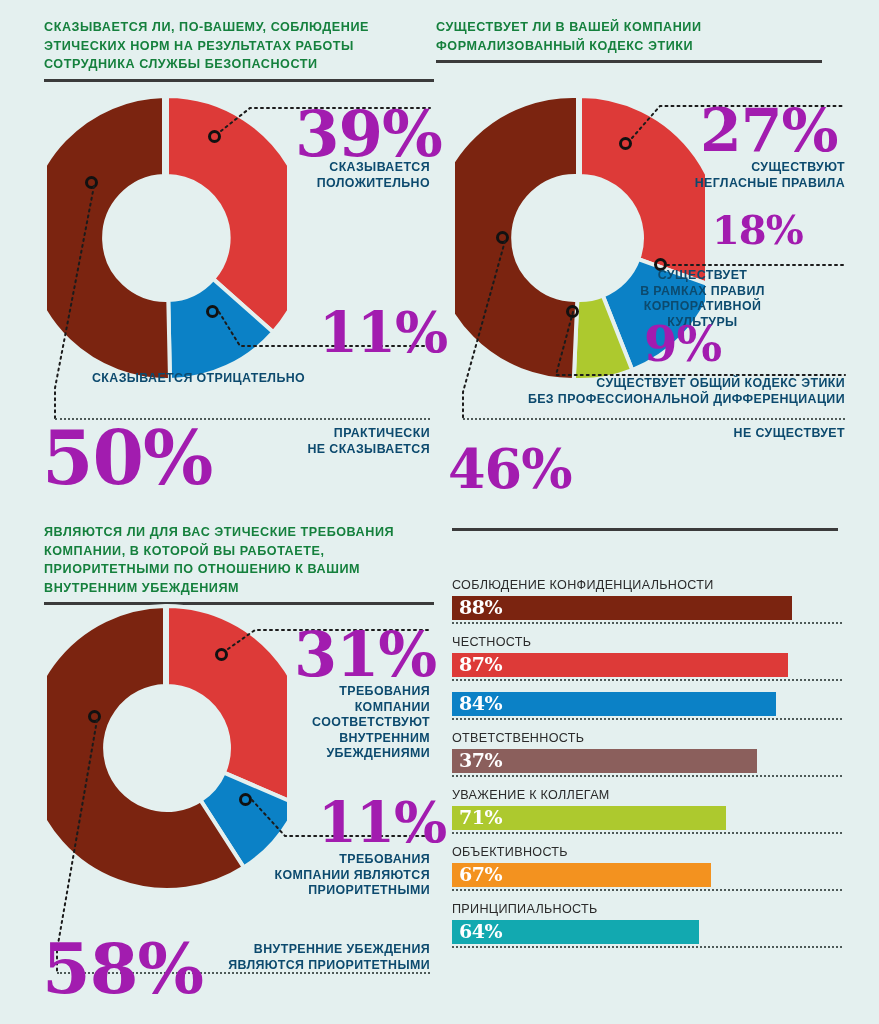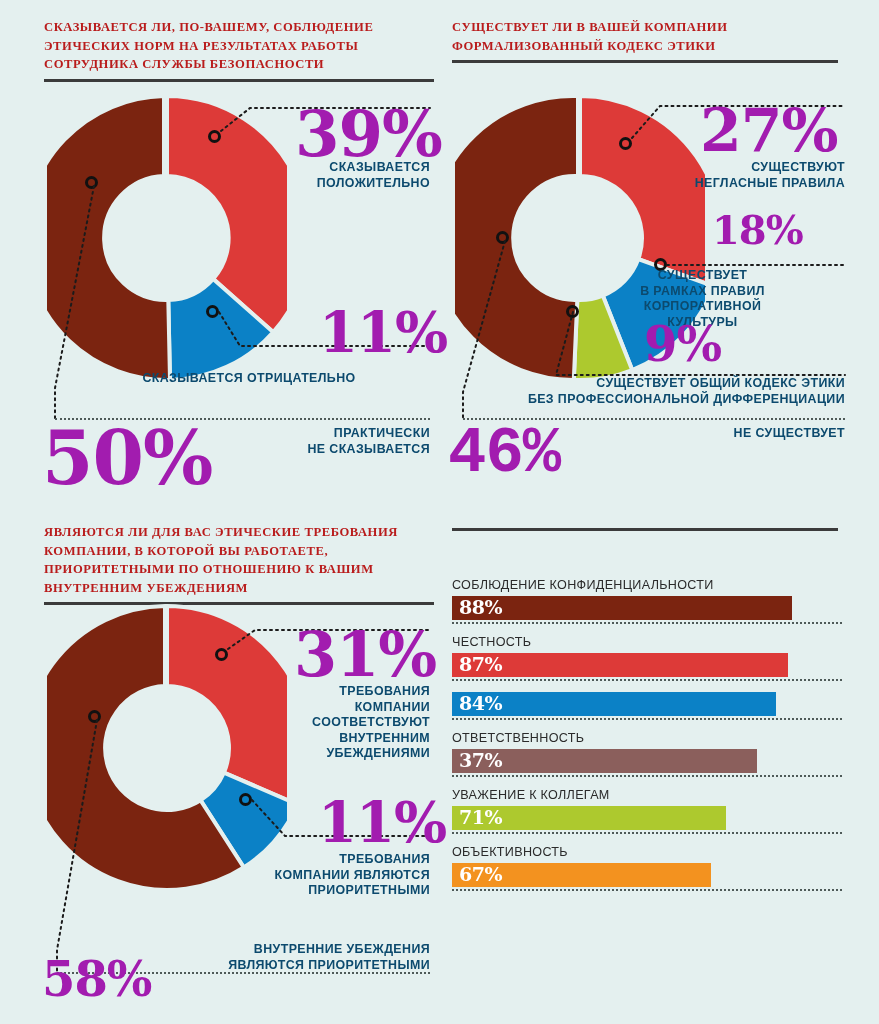--- a/index.html
+++ b/index.html
@@ -7,27 +7,27 @@
     width:879px;height:1024px;
     background:#e4f0ef;
     font-family:"Liberation Sans", sans-serif;
     position:relative;
     overflow:hidden;
     -webkit-font-smoothing:antialiased;
   }
   .panel{position:absolute;}
   
   .heading{
-    color:#b91c1c;
+    color:#15803d;
     font-weight:bold;
     font-size:12.6px;
     letter-spacing:0.55px;
     line-height:18.5px;
     text-transform:uppercase;
-    font-family:Liberation Serif, serif;
+    font-family:Liberation Sans, sans-serif;
   }
   .heading-rule{
     height:3px;
     background:#3b3b3b;
     margin-top:5px;
   }
   
   .bignum{
     font-family:"DejaVu Serif", serif;
     font-weight:bold;
@@ -102,28 +102,28 @@
   <polyline points="221,131 250,108 430,108" fill="none" stroke="#1b1b1b" stroke-width="2" stroke-dasharray="2,4" stroke-linecap="round"></polyline>
   <polyline points="94,186 55,388 55,418" fill="none" stroke="#1b1b1b" stroke-width="2" stroke-dasharray="2,4" stroke-linecap="round"></polyline>
   <polyline points="219,312 240,346 430,346" fill="none" stroke="#1b1b1b" stroke-width="2" stroke-dasharray="2,4" stroke-linecap="round"></polyline>
 </svg>
 
 <div class="bignum" style="position:absolute;left:295px;top:108px;font-size:64px;">39%</div>
 <div class="cap" style="position:absolute;left:120px;top:160px;width:310px;text-align:right;white-space:pre-line;">СКАЗЫВАЕТСЯ
 ПОЛОЖИТЕЛЬНО</div>
 
 <div class="bignum" style="position:absolute;left:319px;top:310px;font-size:56px;">11%</div>
-<div class="cap" style="position:absolute;left:84px;top:371px;width:330px;text-align:center;white-space:pre-line;">СКАЗЫВАЕТСЯ ОТРИЦАТЕЛЬНО</div>
+<div class="cap" style="position:absolute;left:92px;top:371px;width:330px;text-align:left;white-space:pre-line;">СКАЗЫВАЕТСЯ ОТРИЦАТЕЛЬНО</div>
 
 <div class="dotrule" style="position:absolute;left:55px;top:418px;width:375px;"></div>
 <div class="bignum" style="position:absolute;left:42px;top:428px;font-size:74px;">50%</div>
 <div class="cap" style="position:absolute;left:210px;top:426px;width:220px;text-align:right;white-space:pre-line;">ПРАКТИЧЕСКИ
 НЕ СКАЗЫВАЕТСЯ</div>
 
-<div class="panel" style="left:452px;top:18px;width:390px;">
+<div class="panel" style="left:436px;top:18px;width:390px;">
   <div class="heading" style="width:300px;">СУЩЕСТВУЕТ ЛИ В ВАШЕЙ КОМПАНИИ ФОРМАЛИЗОВАННЫЙ КОДЕКС ЭТИКИ</div>
   <div class="heading-rule" style="width:386px;"></div>
 </div>
 
 <svg style="position:absolute;left:455px;top:93px;" width="250" height="295" viewBox="0 0 250 295">
   <g transform="translate(125,145)">
     <path d="M 0 -142 A 142 142 0 0 1 133.6 48.3 L 58.3 21.1 A 62 62 0 0 0 0 -62 Z" fill="#dd3a38" stroke="#e4f0ef" stroke-width="4"></path>
     <path d="M 133.6 48.3 A 142 142 0 0 1 52.2 132 L 22.8 57.6 A 62 62 0 0 0 58.3 21.1 Z" fill="#0b81c6" stroke="#e4f0ef" stroke-width="4"></path>
     <path d="M 52.2 132 A 142 142 0 0 1 -6.2 141.9 L -2.7 61.9 A 62 62 0 0 0 22.8 57.6 Z" fill="#adc92e" stroke="#e4f0ef" stroke-width="4"></path>
     <path d="M -6.2 141.9 A 142 142 0 1 1 -2 -142 L -2 -62 A 62 62 0 1 0 -2.7 61.9 Z" fill="#7b2410" stroke="#e4f0ef" stroke-width="4"></path>
@@ -150,21 +150,21 @@
 В РАМКАХ ПРАВИЛ
 КОРПОРАТИВНОЙ
 КУЛЬТУРЫ</div>
 
 <div class="bignum" style="position:absolute;left:644px;top:325px;font-size:48px;">9%</div>
 <div class="cap" style="position:absolute;left:450px;top:376px;width:395px;text-align:right;white-space:pre-line;">СУЩЕСТВУЕТ ОБЩИЙ КОДЕКС ЭТИКИ
 БЕЗ ПРОФЕССИОНАЛЬНОЙ ДИФФЕРЕНЦИАЦИИ</div>
 
 <div class="dotrule" style="position:absolute;left:463px;top:418px;width:382px;"></div>
 <div class="cap" style="position:absolute;left:600px;top:426px;width:245px;text-align:right;white-space:pre-line;">НЕ СУЩЕСТВУЕТ</div>
-<div class="bignum" style="position:absolute;left:448px;top:428px;font-size:64px;font-family:Liberation Mono, monospace;">46%</div>
+<div class="bignum" style="position:absolute;left:448px;top:447px;font-size:54px;">46%</div>
 
 <div class="panel" style="left:44px;top:523px;width:390px;">
   <div class="heading" style="width:386px;">ЯВЛЯЮТСЯ ЛИ ДЛЯ ВАС ЭТИЧЕСКИЕ ТРЕБОВАНИЯ КОМПАНИИ, В КОТОРОЙ ВЫ РАБОТАЕТЕ, ПРИОРИТЕТНЫМИ ПО ОТНОШЕНИЮ К ВАШИМ ВНУТРЕННИМ УБЕЖДЕНИЯМ</div>
   <div class="heading-rule"></div>
 </div>
 
 <svg style="position:absolute;left:47px;top:603px;" width="240" height="290" viewBox="0 0 240 290">
   <g transform="translate(120,145)">
     <path d="M 0 -142 A 142 142 0 0 1 130.4 56.4 L 56.9 24.6 A 62 62 0 0 0 0 -62 Z" fill="#dd3a38" stroke="#e4f0ef" stroke-width="4"></path>
     <path d="M 130.4 56.4 A 142 142 0 0 1 76.8 119.5 L 33.5 52.2 A 62 62 0 0 0 56.9 24.6 Z" fill="#0b81c6" stroke="#e4f0ef" stroke-width="4"></path>
@@ -189,21 +189,21 @@
 УБЕЖДЕНИЯМИ</div>
 
 <div class="bignum" style="position:absolute;left:318px;top:800px;font-size:56px;">11%</div>
 <div class="cap" style="position:absolute;left:210px;top:852px;width:220px;text-align:right;white-space:pre-line;">ТРЕБОВАНИЯ
 КОМПАНИИ ЯВЛЯЮТСЯ
 ПРИОРИТЕТНЫМИ</div>
 
 <div class="dotrule" style="position:absolute;left:57px;top:972px;width:373px;"></div>
 <div class="cap" style="position:absolute;left:200px;top:942px;width:230px;text-align:right;white-space:pre-line;">ВНУТРЕННИЕ УБЕЖДЕНИЯ
 ЯВЛЯЮТСЯ ПРИОРИТЕТНЫМИ</div>
-<div class="bignum" style="position:absolute;left:42px;top:960px;font-size:48px;">58%</div>
+<div class="bignum" style="position:absolute;left:42px;top:940px;font-size:70px;">58%</div>
 
 <div class="panel" style="left:452px;top:523px;width:390px;">
   <div class="heading-rule" style="width:386px;"></div>
 </div>
 
 <div style="position:absolute;left:452px;top:578px;width:390px;">
     <div style="margin-bottom: 11px;">
       <div class="bar-label">СОБЛЮДЕНИЕ КОНФИДЕНЦИАЛЬНОСТИ</div>
       <div class="bar-track">
         <div class="bar-fill" style="width: 339.68px; background: rgb(123, 36, 16);"></div>
@@ -243,13 +243,21 @@
       <div class="bar-dots"></div>
     </div>
     <div style="margin-bottom: 11px;">
       <div class="bar-label">ОБЪЕКТИВНОСТЬ</div>
       <div class="bar-track">
         <div class="bar-fill" style="width: 258.62px; background: rgb(243, 146, 31);"></div>
         <div class="bar-value">67%</div>
       </div>
       <div class="bar-dots"></div>
     </div>
+    <div style="margin-bottom: 11px;">
+      <div class="bar-label">ПРИНЦИПИАЛЬНОСТЬ</div>
+      <div class="bar-track">
+        <div class="bar-fill" style="width: 247.04px; background: rgb(18, 169, 176);"></div>
+        <div class="bar-value">64%</div>
+      </div>
+      <div class="bar-dots"></div>
+    </div>
   </div>
 
 </body></html>

